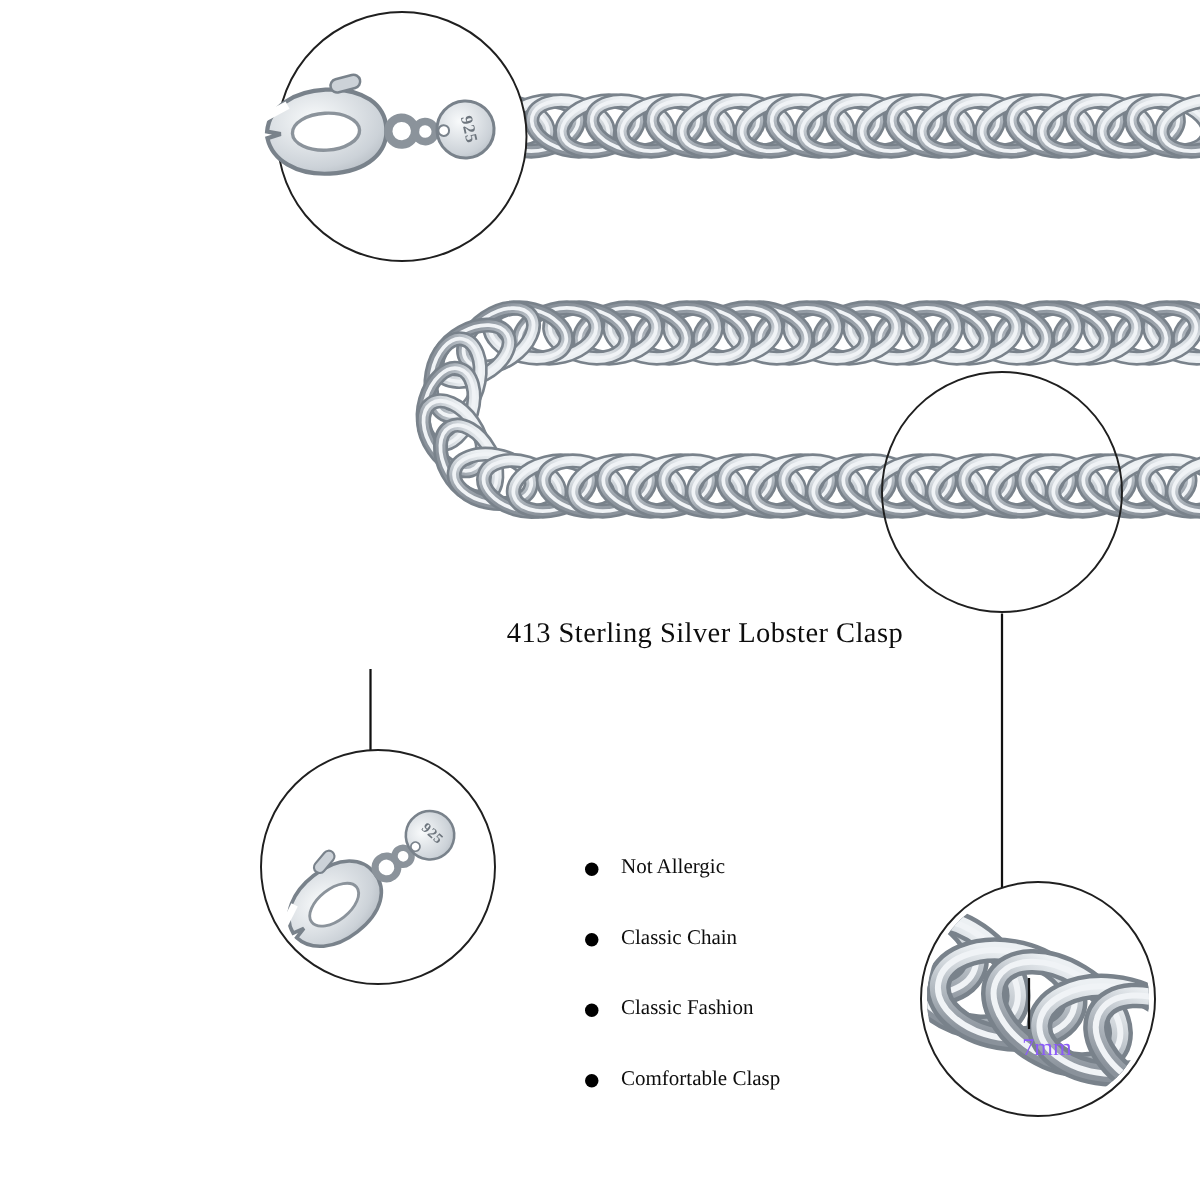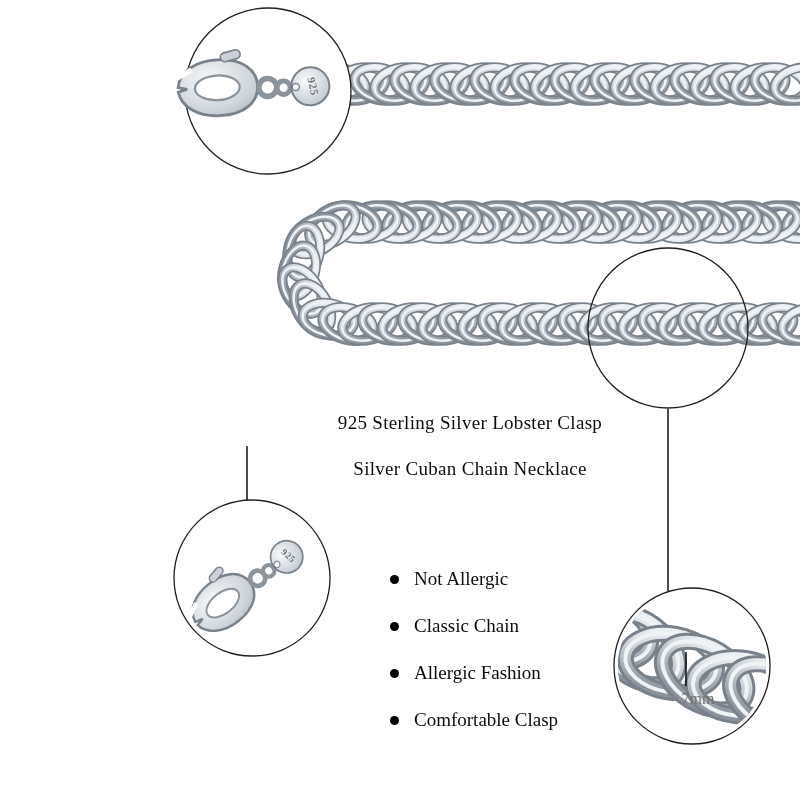--- a/index.html
+++ b/index.html
@@ -7,24 +7,24 @@
   body{font-family:"Liberation Serif",serif;color:#111}
   .stage{position:relative;width:800px;height:800px;background:#fff;overflow:hidden}
   svg.art{position:absolute;left:0;top:0;width:800px;height:800px}
   svg text{font-family:"Liberation Serif",serif}
   .headline{position:absolute;left:250px;width:440px;text-align:center;
             font-size:19px;letter-spacing:.3px;color:#0d0d0d;white-space:nowrap}
   .h1{top:412px}
   .h2{top:458px}
   .features{position:absolute;left:390px;top:566px;list-style:none}
   .features li{display:flex;align-items:center;height:26px;margin-bottom:21px;
-               font-size:19px;color:#0d0d0d;white-space:nowrap}
+               font-size:14px;color:#0d0d0d;white-space:nowrap}
   .dot{width:9px;height:9px;border-radius:50%;background:#000;margin-right:15px;flex:0 0 auto}
   .size-label{position:absolute;left:666px;top:690px;width:64px;text-align:center;
-              font-size:16px;color:#737373}
+              font-size:16px;color:#8b5cf6}
 </style>
 </head>
 <body>
 
 <div class="stage">
 
   <svg class="art" viewBox="0 0 800 800">
     <defs>
       <linearGradient id="silverLink" x1="0" y1="0" x2="0" y2="1">
         <stop offset="0" stop-color="#ecf0f3"></stop>
@@ -332,35 +332,34 @@
           <ellipse cx="738.8525390625" cy="686.8092651367188" rx="46" ry="29" fill="none" stroke="#f0f3f6" stroke-width="4" transform="rotate(5.4529074781535165 738.8525390625 686.8092651367188)"></ellipse>
           <ellipse cx="773.2675170898438" cy="697.373046875" rx="46" ry="29" fill="none" stroke="#79828b" stroke-width="17" transform="rotate(28.809110081311005 773.2675170898438 697.373046875)"></ellipse>
           <ellipse cx="773.2675170898438" cy="697.373046875" rx="46" ry="29" fill="none" stroke="url(#silverLink)" stroke-width="11" transform="rotate(28.809110081311005 773.2675170898438 697.373046875)"></ellipse>
           <ellipse cx="773.2675170898438" cy="697.373046875" rx="46" ry="29" fill="none" stroke="#f0f3f6" stroke-width="4" transform="rotate(28.809110081311005 773.2675170898438 697.373046875)"></ellipse>
         </g>
       <circle cx="692" cy="666" r="78" fill="none" stroke="#1f1f1f" stroke-width="1.3"></circle>
       <line x1="686" y1="652" x2="686" y2="686" stroke="#111111" stroke-width="1.5"></line>
     </g>
   </svg>
 
-  <div class="headline h1">925 Sterling Silver Lobster Clasp</div>
-  <div class="headline h2">Silver Cuban Chain Necklace</div>
+  <div class="headline h1">413 Sterling Silver Lobster Clasp</div>
 
   <ul class="features">
     <li>
       <span class="dot"></span>
       <span>Not Allergic</span>
     </li>
     <li>
       <span class="dot"></span>
       <span>Classic Chain</span>
     </li>
     <li>
       <span class="dot"></span>
-      <span>Allergic Fashion</span>
+      <span>Classic Fashion</span>
     </li>
     <li>
       <span class="dot"></span>
       <span>Comfortable Clasp</span>
     </li>
   </ul>
 
   <div class="size-label">7mm</div>
 </div>
 

